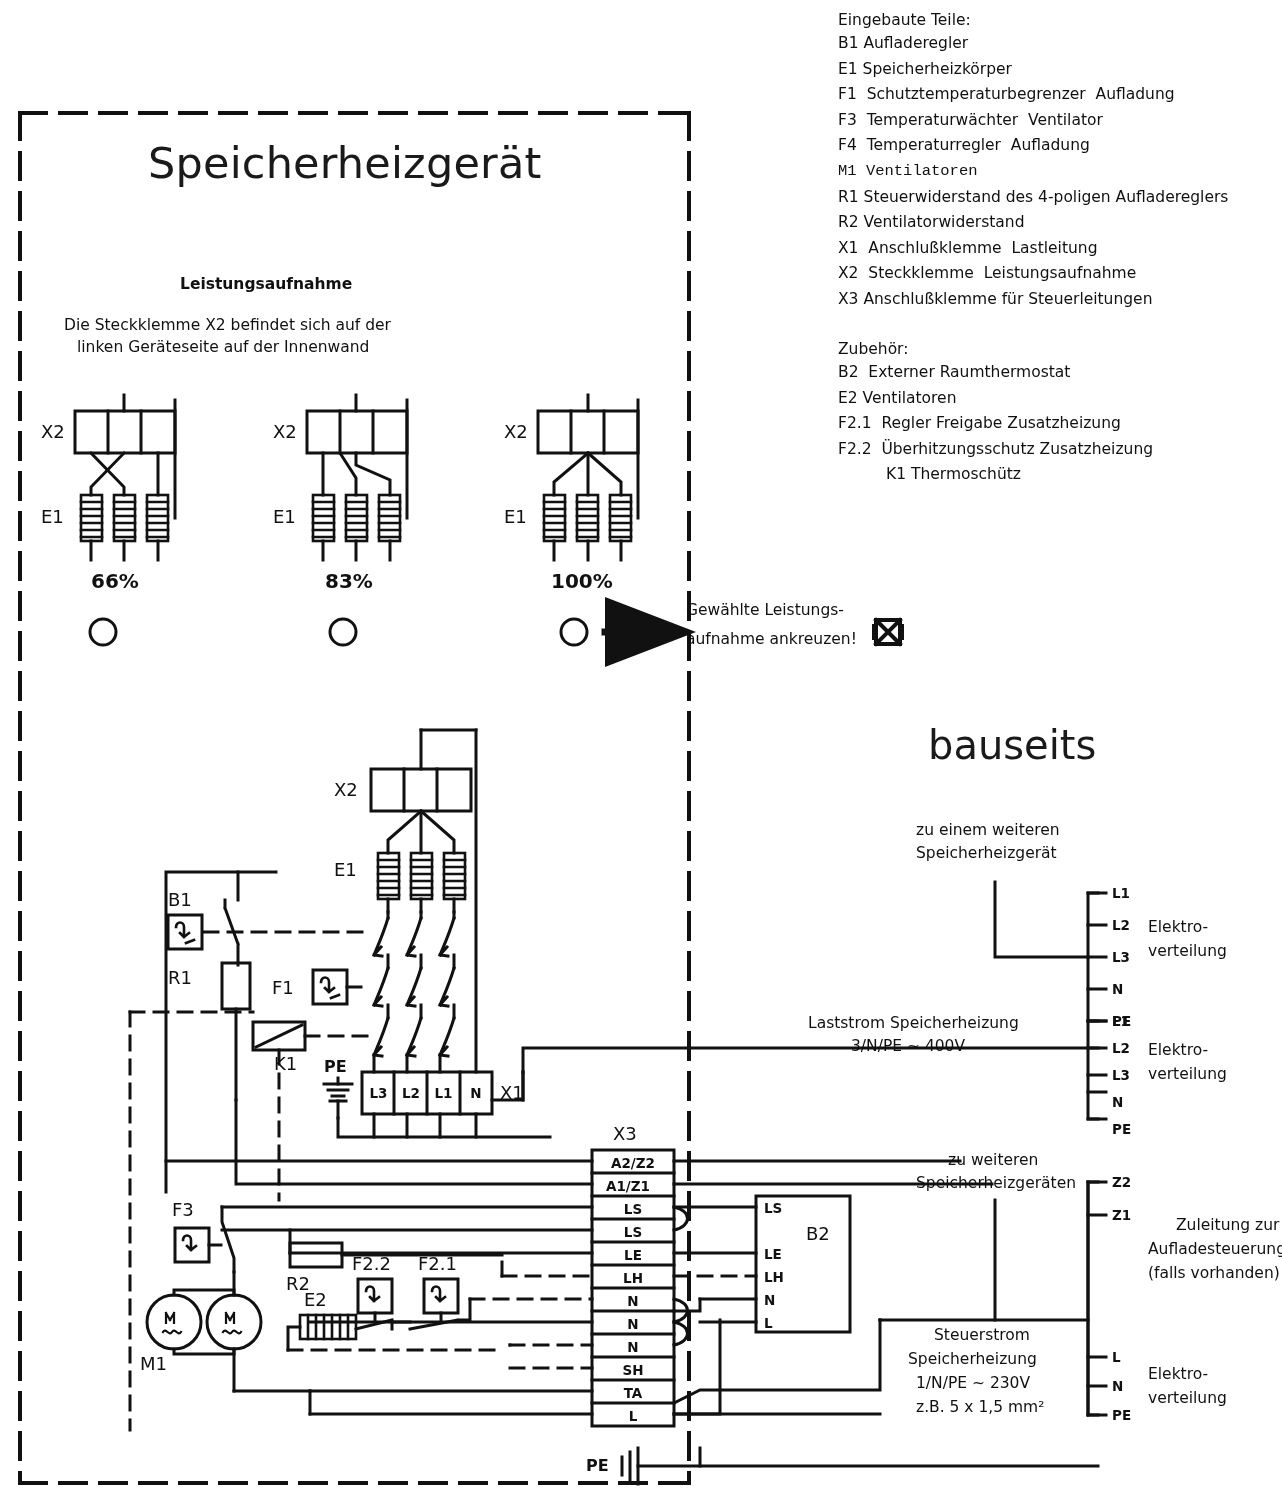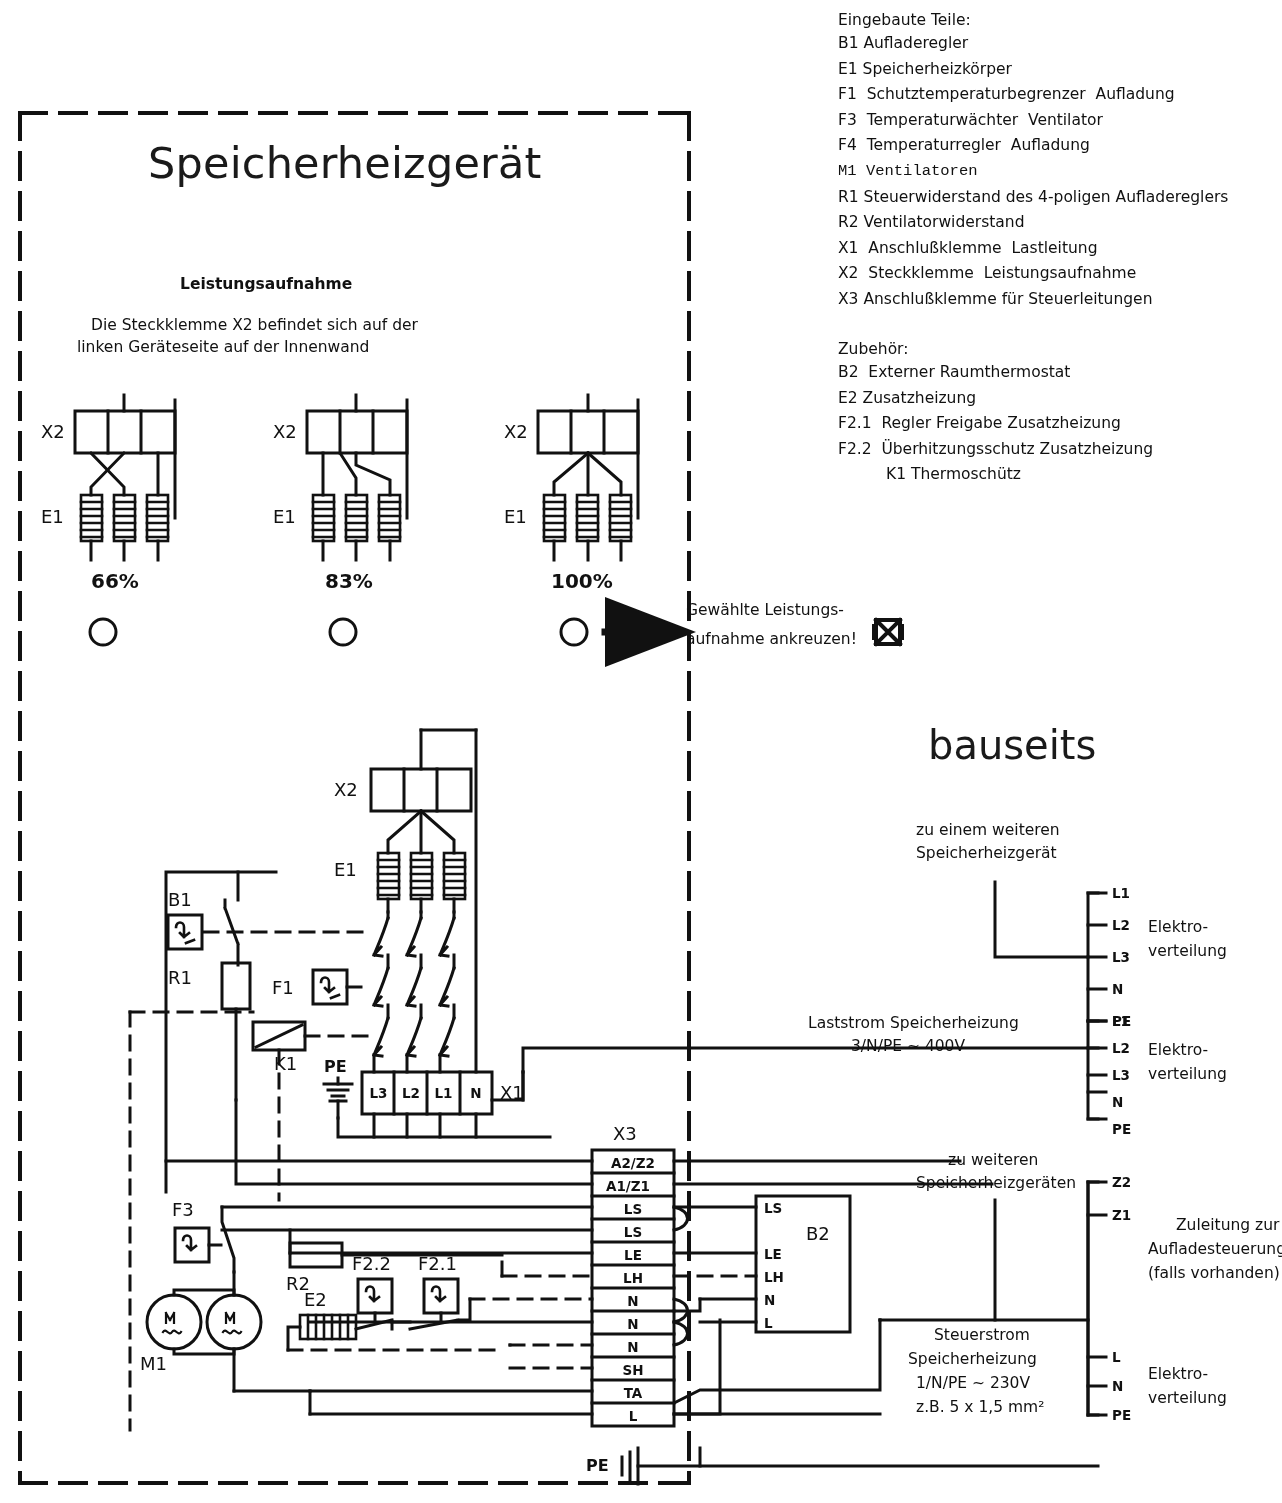--- a/index.html
+++ b/index.html
@@ -330,21 +330,21 @@
     <path d="M995,1200 L995,1320"></path>
     <path d="M1088,1182 L1088,1415"></path>
 
   </g>
 </svg>
 
 <div class="txt t-title" style="left:148px;top:134px;">Speicherheizgerät</div>
 <div class="txt t-bauseits" style="left:928px;top:718px;">bauseits</div>
 
 <div class="txt t-sub" style="left:180px;top:274px;">Leistungsaufnahme</div>
-<div class="txt t-note" style="left:91px;top:315px;">Die Steckklemme X2 befindet sich auf der</div>
+<div class="txt t-note" style="left:64px;top:315px;">Die Steckklemme X2 befindet sich auf der</div>
 <div class="txt t-note" style="left:77px;top:337px;">linken Geräteseite auf der Innenwand</div>
 
 <div class="txt t-lbl" style="left:41px;top:420px;">X2</div>
 <div class="txt t-lbl" style="left:41px;top:505px;">E1</div>
 <div class="txt t-pct" style="left:91px;top:568px;">66%</div>
 
 <div class="txt t-lbl" style="left:273px;top:420px;">X2</div>
 <div class="txt t-lbl" style="left:273px;top:505px;">E1</div>
 <div class="txt t-pct" style="left:325px;top:568px;">83%</div>
 
@@ -365,21 +365,21 @@
     <div class="txt t-legend" style="left: 838px; top: 161px; font-family: Liberation Mono, monospace;">M1 Ventilatoren</div>
     <div class="txt t-legend" style="left: 838px; top: 186.6px;">R1 Steuerwiderstand des 4-poligen Aufladereglers</div>
     <div class="txt t-legend" style="left: 838px; top: 212.2px;">R2 Ventilatorwiderstand</div>
     <div class="txt t-legend" style="left: 838px; top: 237.8px;">X1  Anschlußklemme  Lastleitung</div>
     <div class="txt t-legend" style="left: 838px; top: 263.4px;">X2  Steckklemme  Leistungsaufnahme</div>
     <div class="txt t-legend" style="left: 838px; top: 289px;">X3 Anschlußklemme für Steuerleitungen</div>
   </div>
 <div class="txt t-legend" style="left:838px;top:339px;">Zubehör:</div>
 <div id="legend-accessories">
     <div class="txt t-legend" style="left: 838px; top: 362px;">B2  Externer Raumthermostat</div>
-    <div class="txt t-legend" style="left: 838px; top: 387.6px;">E2 Zusatzheizung</div>
+    <div class="txt t-legend" style="left: 838px; top: 387.6px;">E2 Ventilatoren</div>
     <div class="txt t-legend" style="left: 838px; top: 413.2px;">F2.1  Regler Freigabe Zusatzheizung</div>
     <div class="txt t-legend" style="left: 838px; top: 438.8px;">F2.2  Überhitzungsschutz Zusatzheizung</div>
     <div class="txt t-legend" style="left: 838px; top: 464.4px; margin-left: 48px;">K1 Thermoschütz</div>
   </div>
 
 <div class="txt t-lbl" style="left:334px;top:778px;">X2</div>
 <div class="txt t-lbl" style="left:334px;top:858px;">E1</div>
 <div class="txt t-lbl" style="left:168px;top:888px;">B1</div>
 <div class="txt t-lbl" style="left:168px;top:966px;">R1</div>
 <div class="txt t-lbl" style="left:272px;top:976px;">F1</div>

